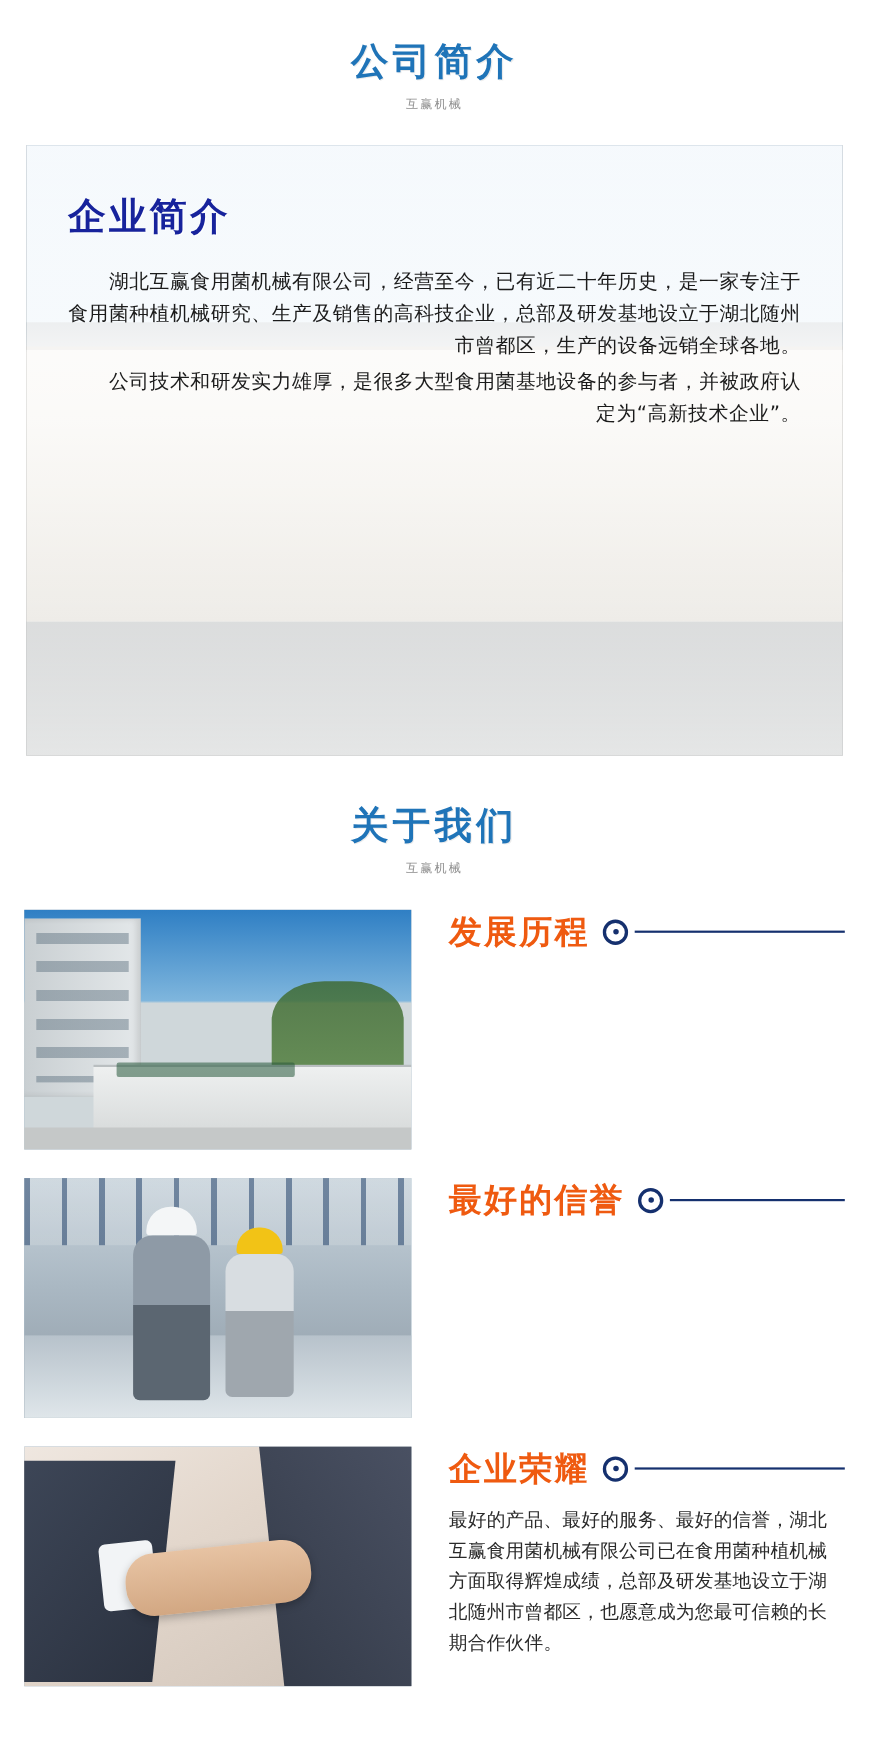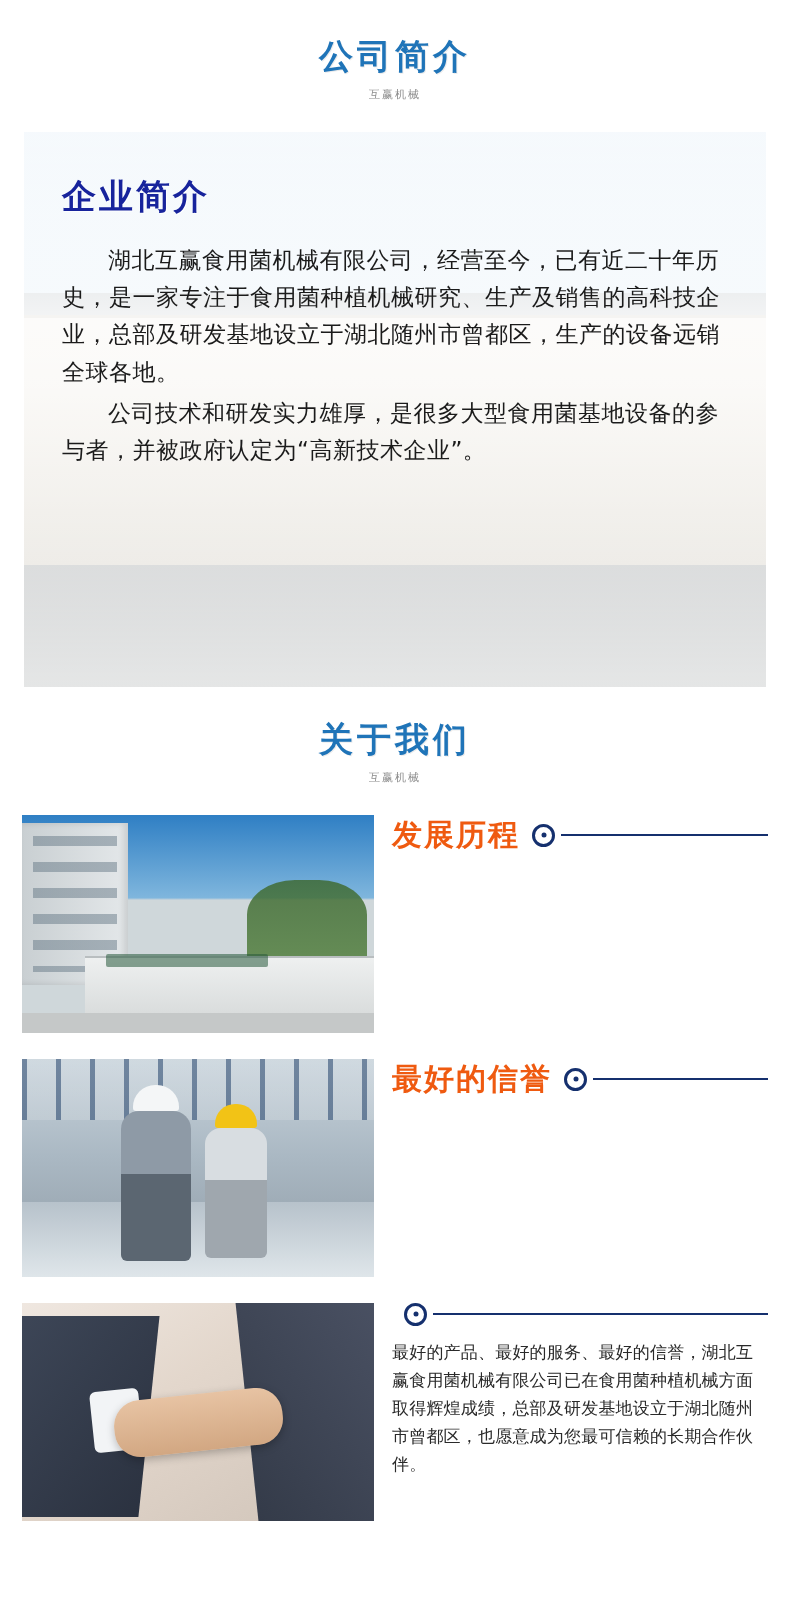--- a/index.html
+++ b/index.html
@@ -39,21 +39,21 @@
     letter-spacing: 2px;
     margin-top: 10px;
   }
 
   #head-company {
     padding-top: 36px;
   }
 
   
   .hero {
-    margin: 30px 24px 0 24px;
+    margin: 30px 24px 12px 24px;
     height: 555px;
     position: relative;
     overflow: hidden;
     background: #a3a3a3;
   }
   
   .hero .photo {
     position: absolute;
     inset: 0;
     background:
@@ -134,25 +134,26 @@
   .hero h2 {
     margin: 0 0 22px 0;
     font-size: 34px;
     font-weight: bold;
     letter-spacing: 3px;
     color: #17239c;
     text-shadow: 1px 1px 0 rgba(255,255,255,0.8);
   }
   .hero p {
     margin: 0;
-    font-size: 23px;
+    font-size: 18px;
     line-height: 1.62;
     color: #1b1b1b;
     text-indent: 2em;
     letter-spacing: 0.5px;
+    text-align: right;
   }
   .hero p + p {
     margin-top: 4px;
   }
 
   
   #head-about {
     padding-top: 32px;
   }
   .about-list {
@@ -167,20 +168,21 @@
     width: 352px;
     height: 218px;
     flex: 0 0 352px;
     overflow: hidden;
     position: relative;
     background: #9fb4c4;
   }
   .about-row .text {
     flex: 1 1 auto;
     padding-left: 18px;
+    margin-left: 16px;
   }
   .about-row .title-line {
     display: flex;
     align-items: center;
     margin-bottom: 12px;
   }
   .about-row .title-line h3 {
     margin: 0;
     font-size: 30px;
     font-weight: bold;
@@ -419,20 +421,21 @@
       <div class="thumb">
         <div class="ph-handshake">
           <div class="suit-l"></div>
           <div class="suit-r"></div>
           <div class="cuff"></div>
           <div class="hand"></div>
         </div>
       </div>
       <div class="text">
         <div class="title-line">
+          <h3>企业荣耀</h3>
           <span class="dot"></span>
           <span class="rule"></span>
         </div>
         <p class="no-indent">最好的产品、最好的服务、最好的信誉，湖北互赢食用菌机械有限公司已在食用菌种植机械方面取得辉煌成绩，总部及研发基地设立于湖北随州市曾都区，也愿意成为您最可信赖的长期合作伙伴。</p>
       </div>
     </div>
 
   </div>
 </div>
 

